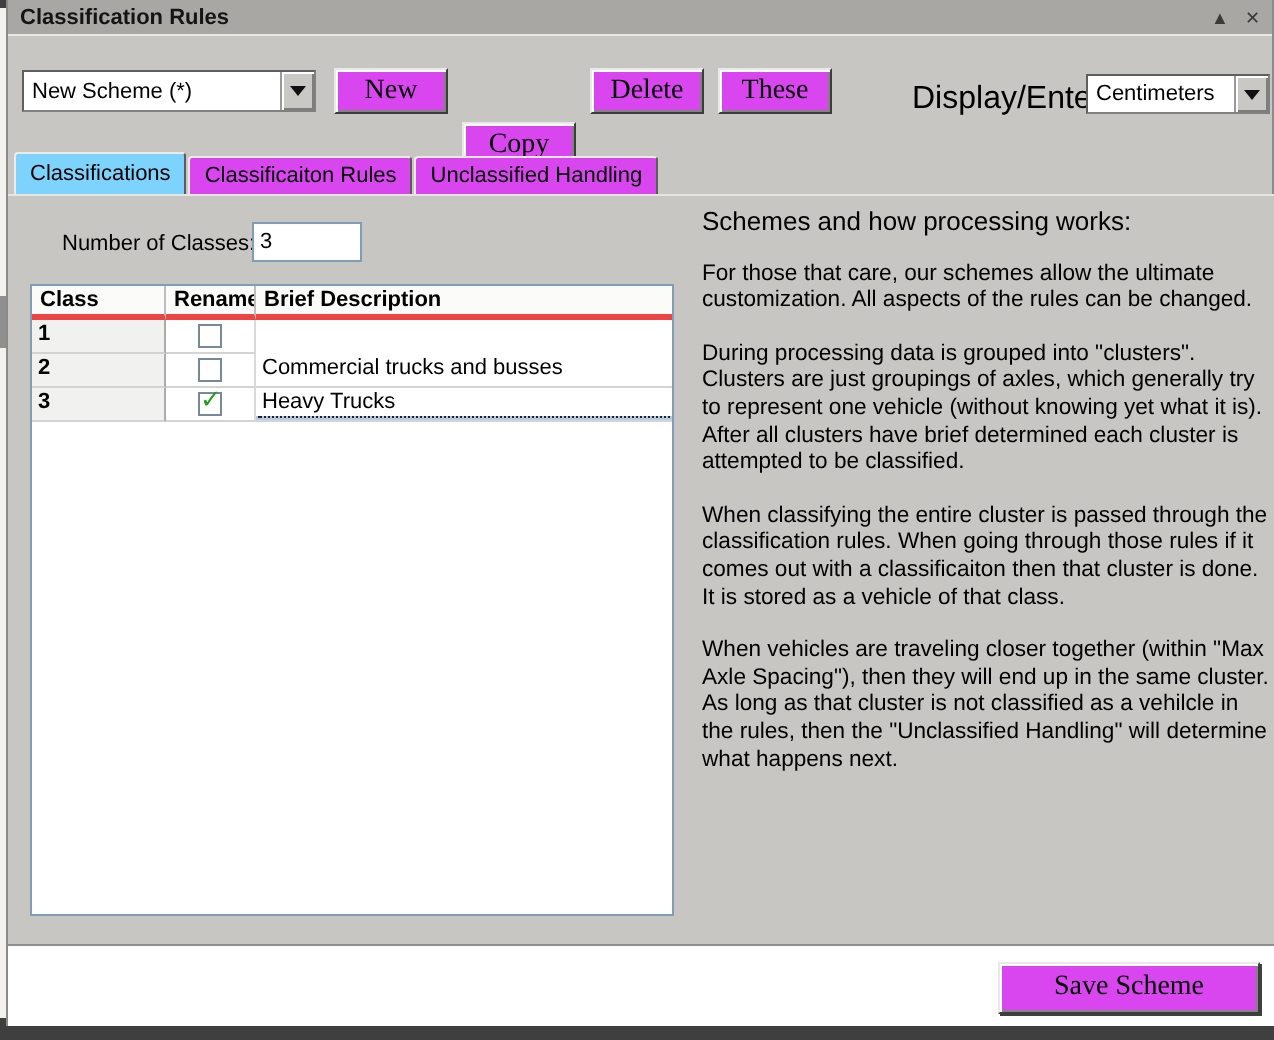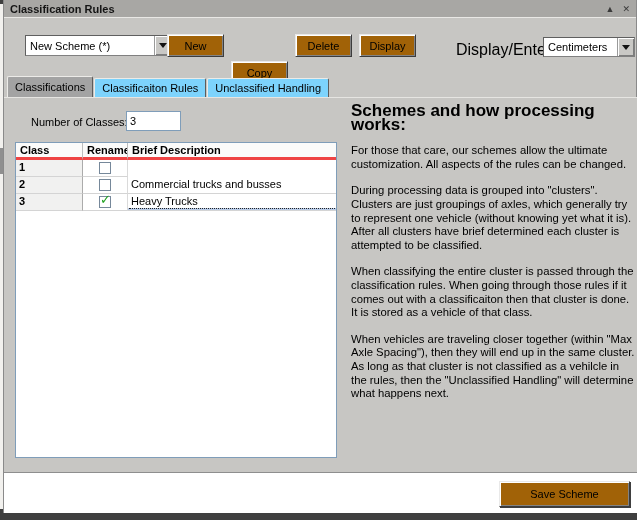--- a/index.html
+++ b/index.html
@@ -38,49 +38,49 @@
   }
   .combo .combo-text { font-size:11px; padding-left:4px; flex:1; white-space:nowrap; overflow:hidden; }
   .combo .combo-btn {
     width:17px; height:100%; background:#C9C8C5;
     border-left:1px solid #9a9a9a;
     box-shadow: inset 1px 1px 0 #ffffff, inset -1px -1px 0 #7d7d7d;
     display:flex; align-items:center; justify-content:center;
   }
   .combo .arrow { width:0; height:0; border-left:4px solid transparent; border-right:4px solid transparent; border-top:5px solid #111; }
 
-  .combo.scheme { left:21px; top:35px; width:147px; }
+  .combo.scheme { left:7px; top:35px; width:147px; }
   .combo.units  { left:539px; top:37px; width:92px; height:20px; }
 
   .btn {
     position:absolute; height:23px; width:57px;
-    background:#a16207; font-family:Liberation Sans, sans-serif; font-size:11px; color:#000;
+    background:#d946ef; font-family:Liberation Serif, serif; font-size:14px; color:#000;
     border:1px solid #3c3c3c; border-top-color:#e9e9e9; border-left-color:#e9e9e9;
     box-shadow: inset 1px 1px 0 #ffffff, inset -1px -1px 0 #838383;
     cursor:default;
   }
   .btn.new    { left:163px; top:34px; }
   .btn.copy   { left:227px; top:34px;margin-top:27px; }
   .btn.delete { left:291px; top:34px; }
   .btn.rename { left:355px; top:34px; }
 
   .display-label { position:absolute; left:452px; top:41px; font-size:16px; }
 
   
   .tabstrip { position:absolute; left:3px; top:76px; height:21px; display:flex; align-items:flex-end; }
   .tab {
     font-size:11px; padding:3px 7px 3px 7px; height:19px;
-    background:#7dd3fc;
+    background:#d946ef;
     border:1px solid #5c5c5c; border-bottom:none;
     border-top-color:#ECEBE8; border-left-color:#ECEBE8;
     border-radius:2px 2px 0 0;
     margin-right:1px; white-space:nowrap; cursor:default;
   }
   .tab.active {
-    height:21px; padding-top:4px; background:#a3a3a3; position:relative; z-index:3;text-align:center;
+    height:21px; padding-top:4px; background:#7dd3fc; position:relative; z-index:3;text-align:center;
   }
 
   .tabpage {
     position:absolute; left:0; top:97px; width:634px; height:375px;
     background:#C7C6C3; border-top:1px solid #E6E5E2;
   }
 
   .noc-label { position:absolute; left:27px; top:116px; font-size:11px; }
   .noc-input {
     position:absolute; left:122px; top:111px; width:55px; height:20px;
@@ -114,21 +114,21 @@
   .checkbox {
     width:12px; height:12px; background:#fff; border:1px solid #76889A; position:relative;
   }
   .checkbox .check {
     position:absolute; left:0px; top:-4px; font-size:13px; font-weight:bold; color:#1FA11F; line-height:13px;
   }
 
   
   .helptext { position:absolute; left:347px; top:104px; width:286px; font-size:11.3px; line-height:13.6px; }
   .helptext p { margin:0 0 13px 0; }
-  .helptext p.heading { font-weight:bold; font-size:17px; }
+  .helptext p.heading { font-weight:normal; font-size:13px; }
 
   
   .footer {
     position:absolute; left:0; top:472px; width:634px; height:41px;
     background:#ffffff; border-top:1px solid #8E8E8E;
   }
   .btn.save {
     left:495px; top:8px; width:131px; height:26px;
     box-shadow: 1px 1px 0 #3f3f3f, inset 1px 1px 0 #ffffff, inset -1px -1px 0 #838383;
   }
@@ -152,21 +152,21 @@
   <div class="combo scheme">
     <span class="combo-text">New Scheme (*)</span>
     <span class="combo-btn">
         <span class="arrow"></span>
       </span>
   </div>
 
   <button class="btn new">New</button>
   <button class="btn copy">Copy</button>
   <button class="btn delete">Delete</button>
-  <button class="btn rename">Display</button>
+  <button class="btn rename">These</button>
 
   <span class="display-label">Display/Enter in:</span>
   <div class="combo units">
     <span class="combo-text">Centimeters</span>
     <span class="combo-btn">
         <span class="arrow"></span>
       </span>
   </div>
 
   <div class="tabstrip">

